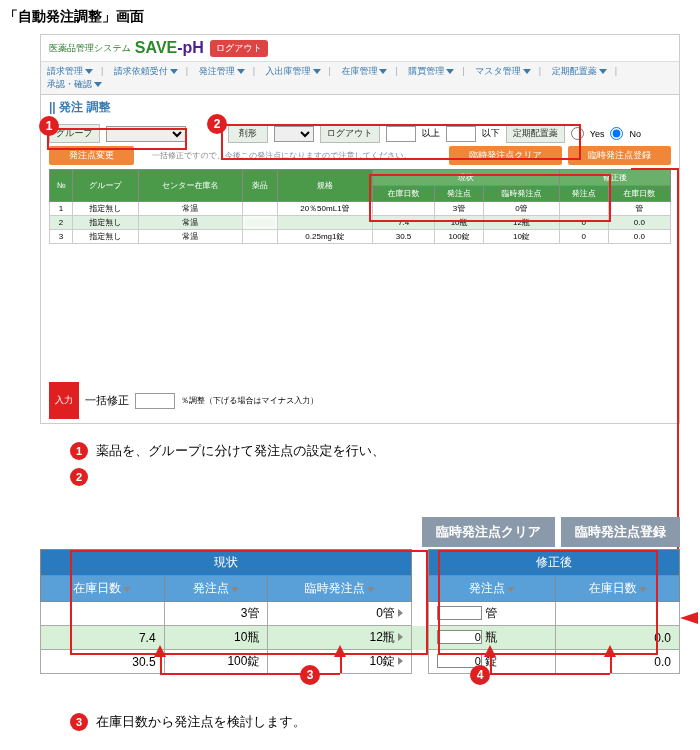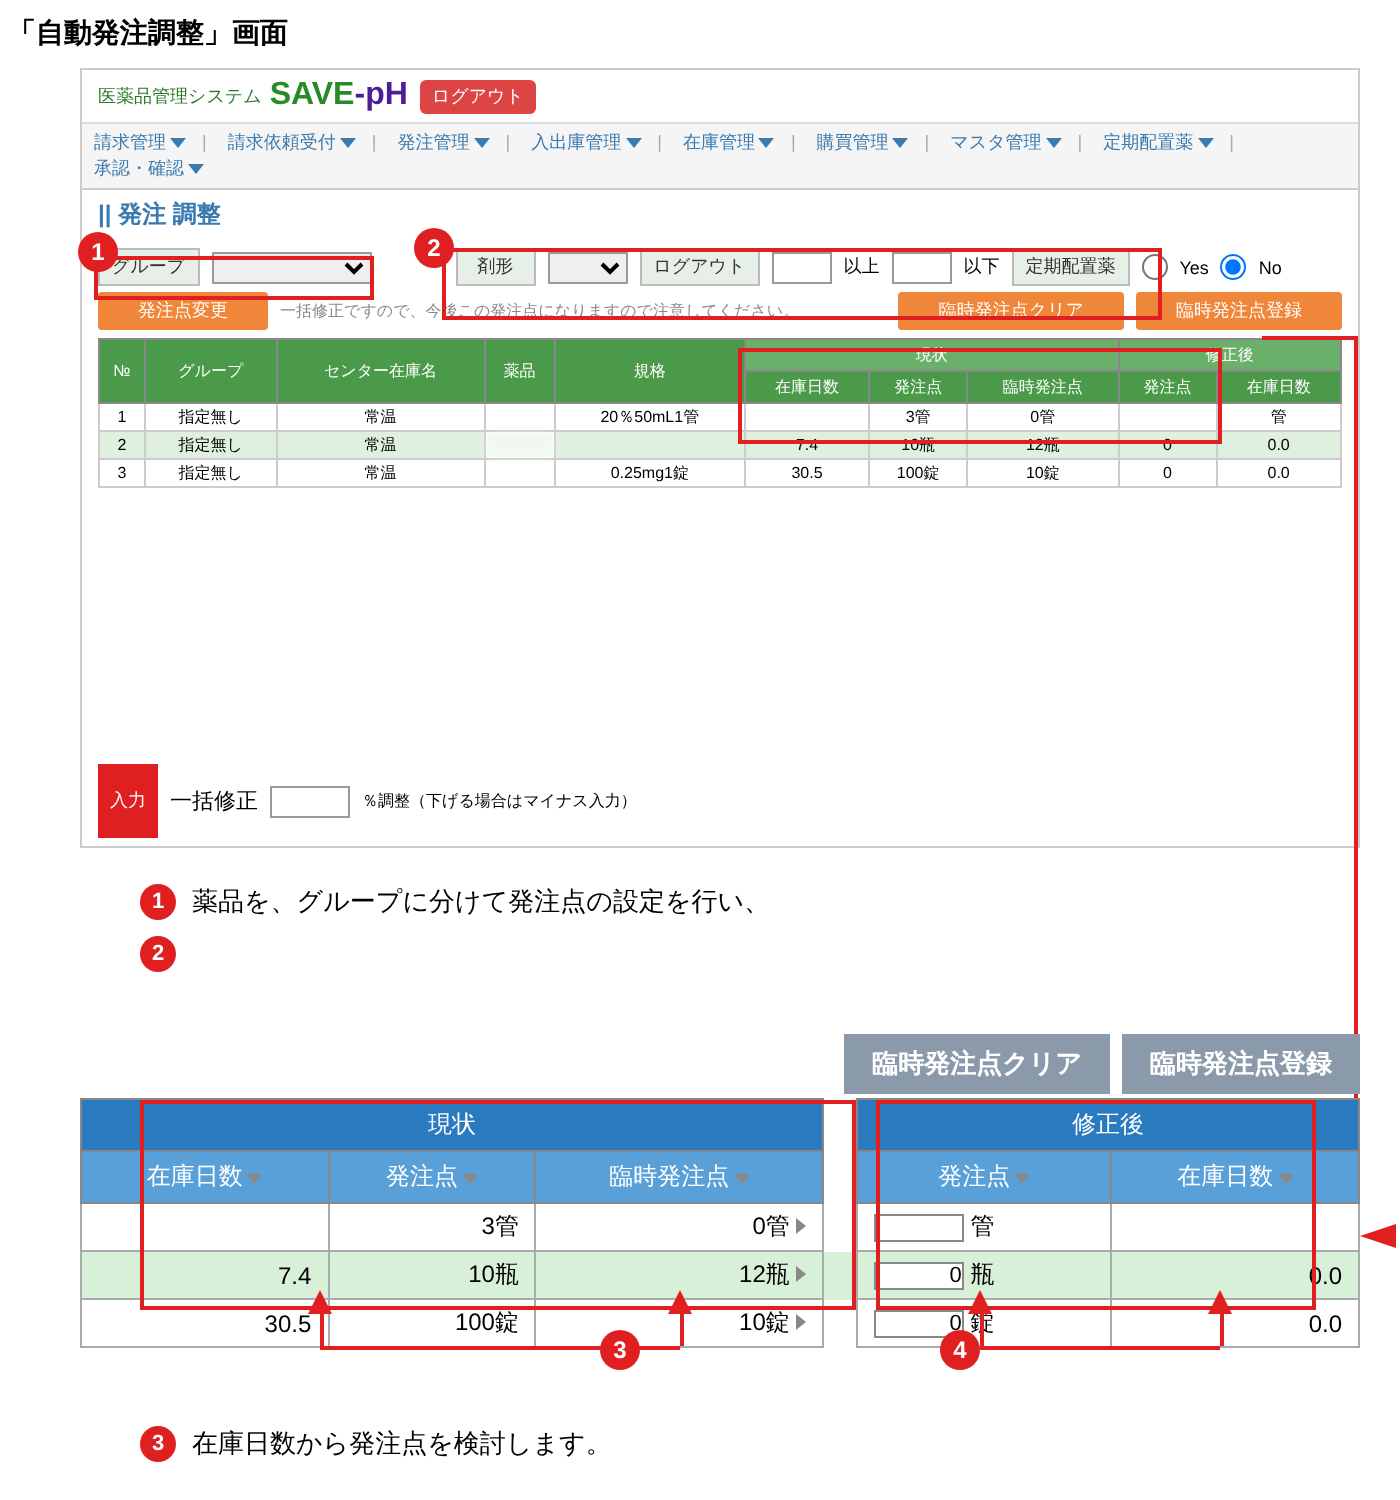--- a/index.html
+++ b/index.html
@@ -18,21 +18,21 @@
 .menu-icon { display: inline-block; width: 0; height: 0; border-left: 4px solid transparent; border-right: 4px solid transparent; border-top: 5px solid #3a7aaf; vertical-align: middle; margin-left: 2px; }
 .section-title { color: #3a7aaf; font-weight: bold; font-size: 12px; padding: 4px 8px; }
 .filter-zone { padding: 4px 8px; position: relative; }
 .filter-row { display: flex; align-items: center; gap: 6px; font-size: 9px; margin-bottom: 3px; }
 .filter-label { background: #e6f0e6; color: #333; padding: 2px 6px; border: 1px solid #bbb; min-width: 40px; text-align: center; }
 .filter-select { border: 1px solid #999; font-size: 9px; height: 16px; min-width: 80px; }
 .filter-input { border: 1px solid #999; font-size: 9px; height: 16px; }
 .red-box { border: 2px solid #e02020; position: absolute; pointer-events: none; }
 .circle-num { width: 20px; height: 20px; border-radius: 50%; background: #e02020; color: #fff; font-weight: bold; display: flex; align-items: center; justify-content: center; font-size: 12px; position: absolute; z-index: 10; }
 .btn-orange { background: #f0863a; color: #fff; border: none; font-size: 9px; padding: 3px 20px; border-radius: 2px; }
-.hint-text { font-size: 8px; color: #888; margin-left: 0; }
+.hint-text { font-size: 8px; color: #888; margin-left: 12px; }
 .data-table { width: 100%; border-collapse: collapse; font-size: 8px; margin-top: 4px; }
 .data-table th { background: #4a9a4a; color: #fff; padding: 2px; border: 1px solid #888; font-weight: normal; }
 .data-table th.sub { background: #6ab06a; }
 .data-table td { border: 1px solid #ccc; padding: 1px 3px; text-align: center; }
 .data-table tr.alt td { background: #e0f0e0; }
 .input-footer { padding: 4px 8px; display: flex; align-items: center; gap: 6px; }
 .tag-red { background: #e02020; color: #fff; font-size: 9px; padding: 12px 6px; }
 .explain-block { padding: 8px 40px 8px 70px; }
 .explain-line { display: flex; align-items: flex-start; gap: 8px; margin-bottom: 8px; font-size: 13px; }
 .explain-num { width: 18px; height: 18px; border-radius: 50%; background: #e02020; color: #fff; font-weight: bold; display: flex; align-items: center; justify-content: center; font-size: 11px; flex-shrink: 0; }

